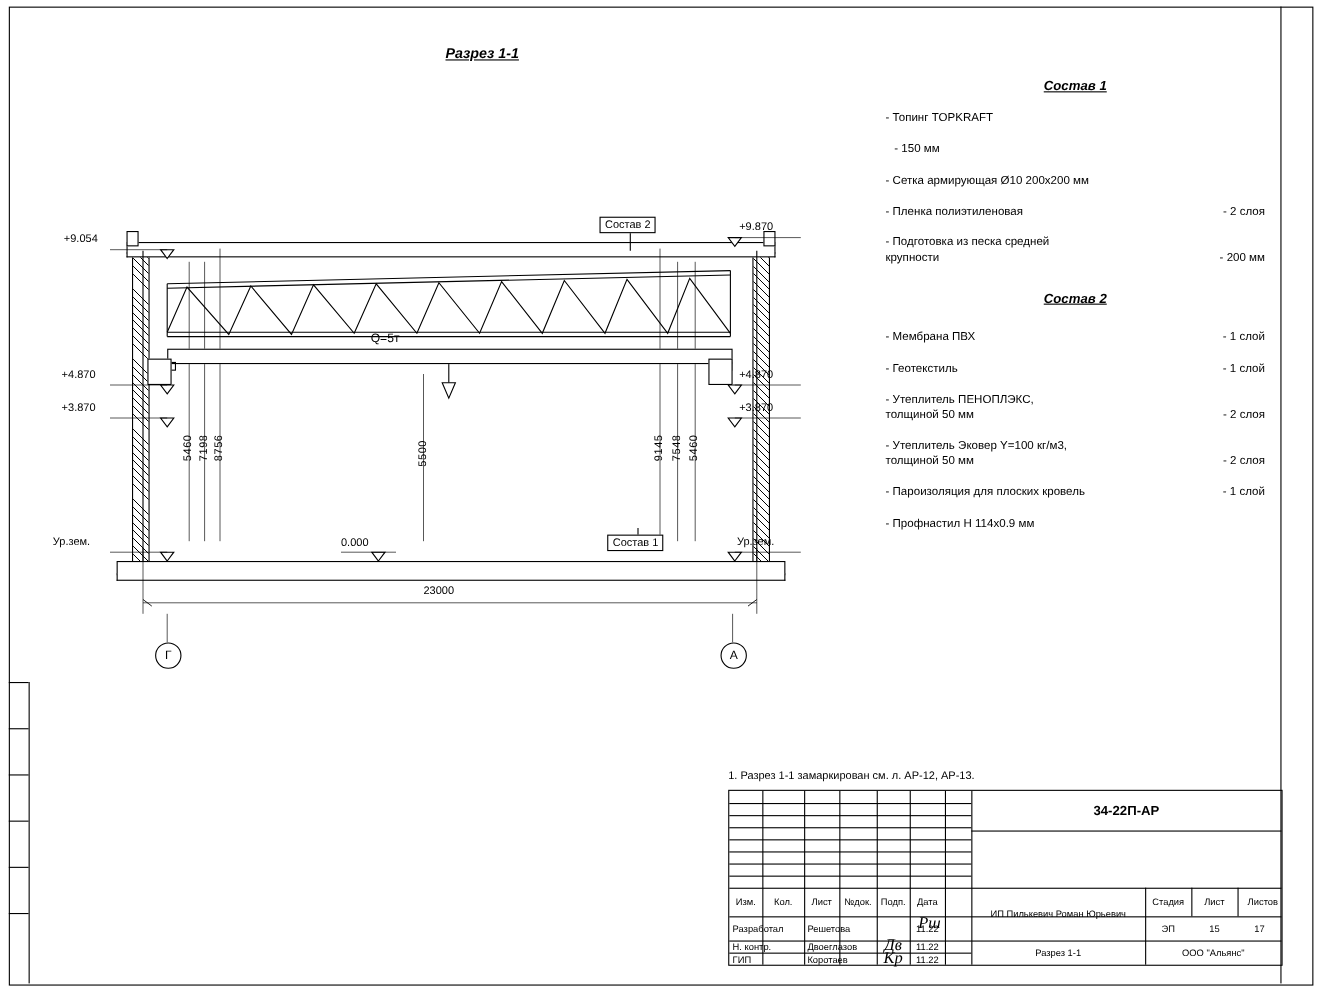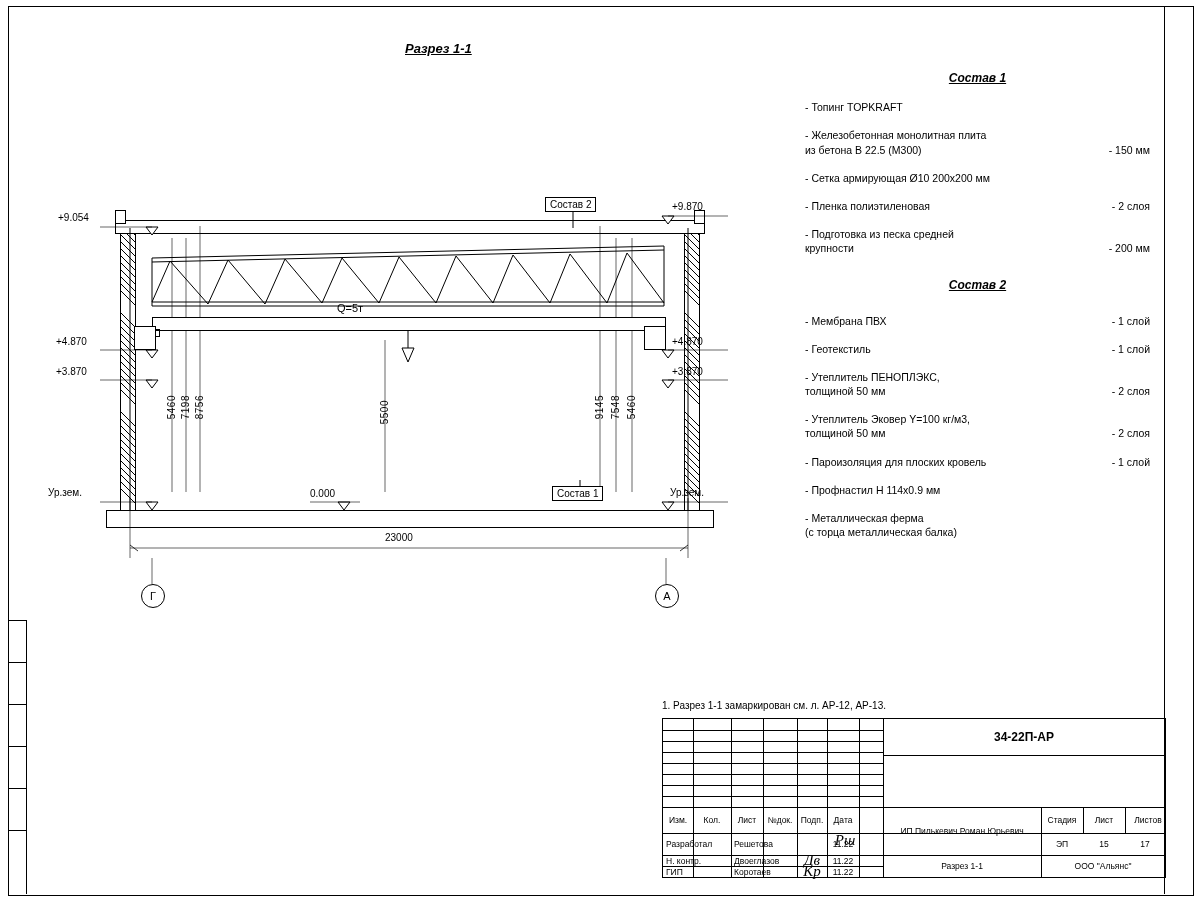--- a/index.html
+++ b/index.html
@@ -203,22 +203,20 @@
     <div class="axis-circle" style="left:595px;top:404px;">А</div>
   </div>
 
   <div class="spec">
     <h3>Состав 1</h3>
     <div class="row">
         <div class="t">- Топинг TOPKRAFT</div>
         <div class="v"></div>
       </div>
     <div class="row">
-        <div class="t" style="white-space:pre-line">- Железобетонная  монолитная плита
-  из бетона В 22.5 (М300)</div>
         <div class="v" style="align-self:flex-end">- 150 мм</div>
       </div>
     <div class="row">
         <div class="t">- Сетка армирующая Ø10 200х200 мм</div>
         <div class="v"></div>
       </div>
     <div class="row">
         <div class="t">- Пленка полиэтиленовая</div>
         <div class="v">- 2 слоя</div>
       </div>
@@ -247,25 +245,20 @@
         <div class="t" style="white-space:pre-line">- Утеплитель Эковер Y=100 кг/м3,
   толщиной 50 мм</div>
         <div class="v" style="align-self:flex-end">- 2 слоя</div>
       </div>
     <div class="row">
         <div class="t">- Пароизоляция для плоских кровель</div>
         <div class="v">- 1 слой</div>
       </div>
     <div class="row">
         <div class="t">- Профнастил Н 114х0.9 мм</div>
-        <div class="v"></div>
-      </div>
-    <div class="row">
-        <div class="t" style="white-space:pre-line">- Металлическая ферма
-  (с торца металлическая балка)</div>
         <div class="v"></div>
       </div>
   </div>
 
   <div class="note">1. Разрез 1-1 замаркирован см. л. АР-12, АР-13.</div>
 
   <div class="stamp">
 
     <div class="sv" style="left:30px;top:0;width:0;height:158px;"></div>
     <div class="sv" style="left:68px;top:0;width:0;height:158px;"></div>

